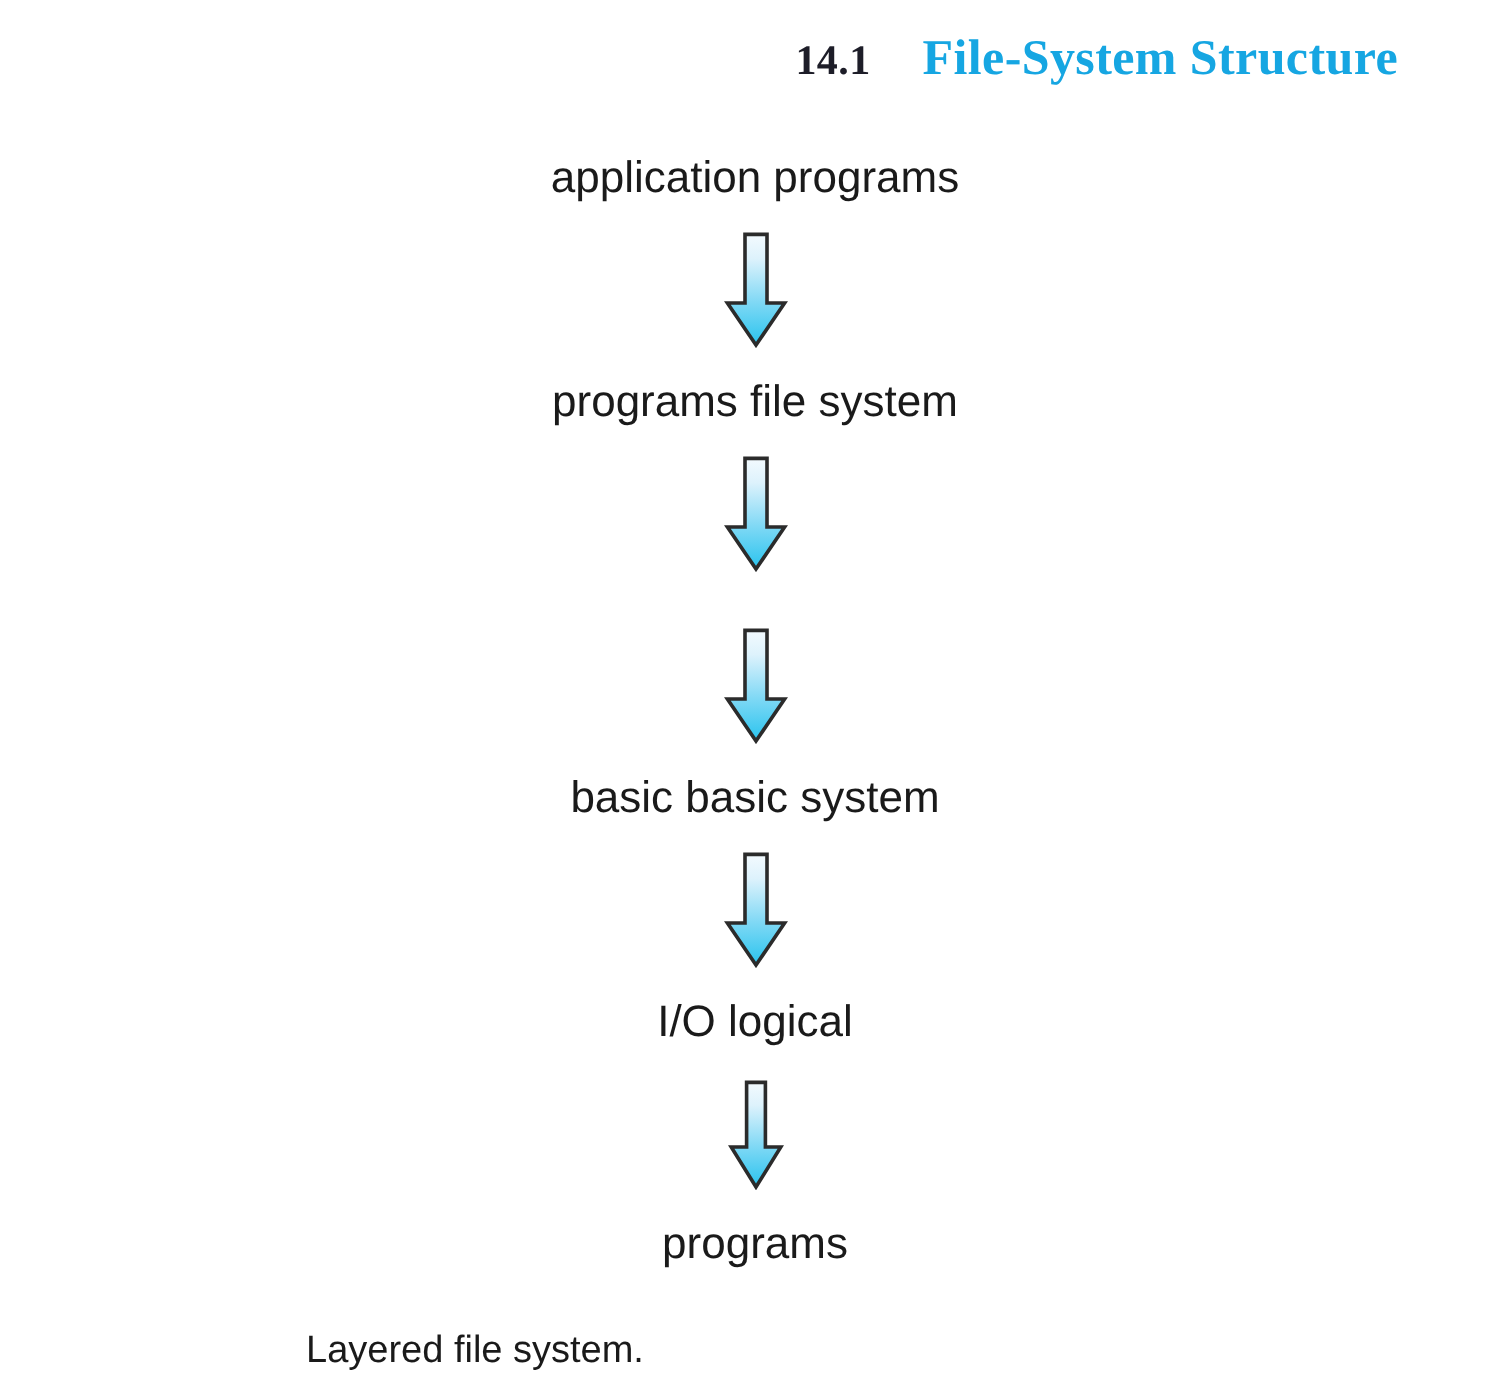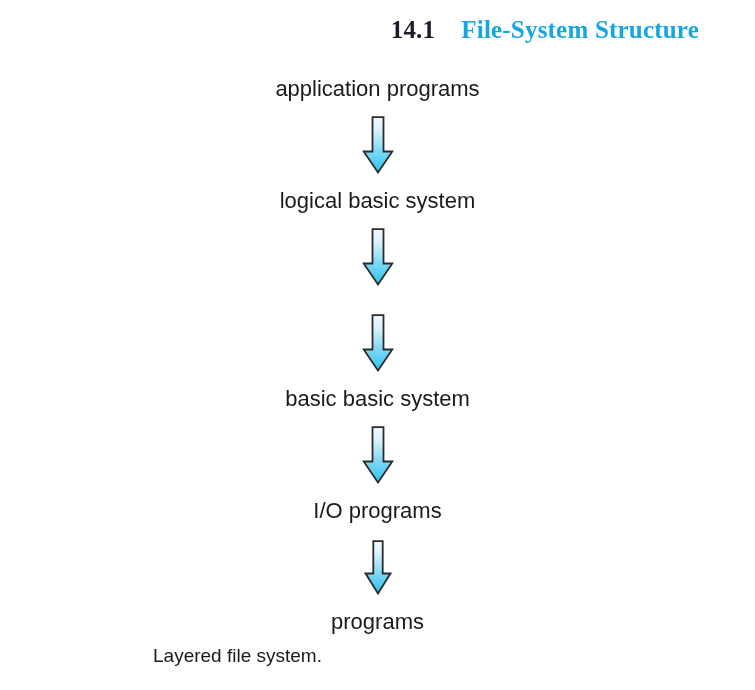--- a/index.html
+++ b/index.html
@@ -21,21 +21,21 @@
     position: absolute;
     top: 16px;
     right: 56px;
     display: flex;
     align-items: baseline;
     white-space: nowrap;
   }
   #section-header .sec-num {
     font-family: "Liberation Serif", serif;
     font-weight: bold;
-    font-size: 25px;
+    font-size: 21px;
     color: #1d1d28;
     letter-spacing: 0.2px;
   }
   #section-header .sec-title {
     font-family: "Liberation Serif", serif;
     font-weight: bold;
     font-size: 25px;
     color: #16a6e2;
     margin-left: 26px;
     letter-spacing: 0.2px;
@@ -89,20 +89,21 @@
     font-family: "Liberation Sans", sans-serif;
     font-weight: bold;
     font-size: 19px;
     color: #111111;
   }
   #figure-caption .fig-text {
     font-family: "Liberation Sans", sans-serif;
     font-size: 19px;
     color: #1a1a1a;
     margin-left: 17px;
+    margin-top: 20px;
   }
 </style>
 </head>
 <body>
 
 <div id="section-header">
   <span class="sec-num">14.1</span>
   <span class="sec-title">File-System Structure</span>
 </div>
 
@@ -118,21 +119,21 @@
             <stop offset="0%" stop-color="#f3fafe"></stop>
             <stop offset="22%" stop-color="#ddf2fc"></stop>
             <stop offset="62%" stop-color="#7ed8f5"></stop>
             <stop offset="100%" stop-color="#29c3ee"></stop>
           </linearGradient>
         </defs>
         <path d="M10.5 1.2 L21.5 1.2 L21.5 35.5 L30.3 35.5 L16 56.5 L1.7 35.5 L10.5 35.5 Z" fill="url(#arrowGrad1)" stroke="#2b2b2b" stroke-width="1.8" stroke-linejoin="miter"></path>
       </svg>
     </div>
 
-    <div class="layer-label">logical basic system</div>
+    <div class="layer-label">programs file system</div>
 
     <div class="arrow-wrap" style="margin-top:14px; margin-bottom:14px;">
       <svg width="32" height="58" viewBox="0 0 32 58">
         <path d="M10.5 1.2 L21.5 1.2 L21.5 35.5 L30.3 35.5 L16 56.5 L1.7 35.5 L10.5 35.5 Z" fill="url(#arrowGrad1)" stroke="#2b2b2b" stroke-width="1.8" stroke-linejoin="miter"></path>
       </svg>
     </div>
 
 
     <div class="arrow-wrap" style="margin-top:14px; margin-bottom:14px;">
       <svg width="32" height="58" viewBox="0 0 32 58">
@@ -141,21 +142,21 @@
     </div>
 
     <div class="layer-label">basic basic system</div>
 
     <div class="arrow-wrap" style="margin-top:14px; margin-bottom:14px;">
       <svg width="32" height="58" viewBox="0 0 32 58">
         <path d="M10.5 1.2 L21.5 1.2 L21.5 35.5 L30.3 35.5 L16 56.5 L1.7 35.5 L10.5 35.5 Z" fill="url(#arrowGrad1)" stroke="#2b2b2b" stroke-width="1.8" stroke-linejoin="miter"></path>
       </svg>
     </div>
 
-    <div class="layer-label">I/O programs</div>
+    <div class="layer-label">I/O logical</div>
 
     <div class="arrow-wrap" style="margin-top:16px; margin-bottom:14px;">
       <svg width="28" height="55" viewBox="0 0 28 55">
         <path d="M9.3 1.2 L18.7 1.2 L18.7 33.5 L26.4 33.5 L14 53.5 L1.6 33.5 L9.3 33.5 Z" fill="url(#arrowGrad1)" stroke="#2b2b2b" stroke-width="1.8" stroke-linejoin="miter"></path>
       </svg>
     </div>
 
     <div class="layer-label">programs</div>
 
   </div>

